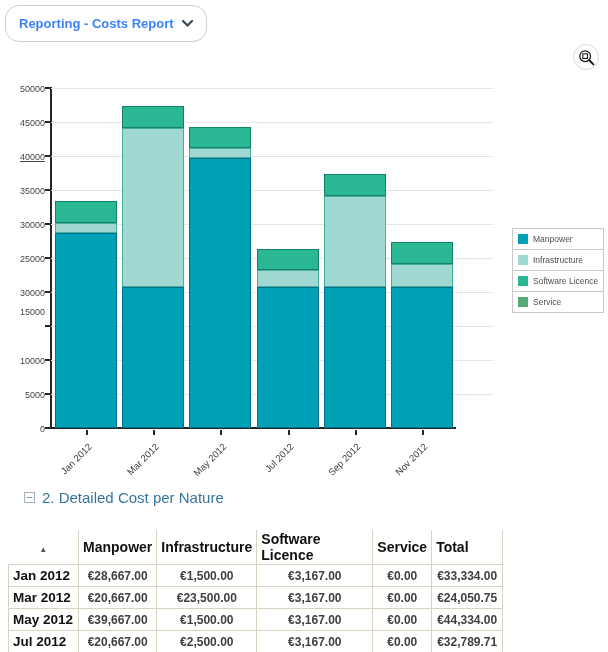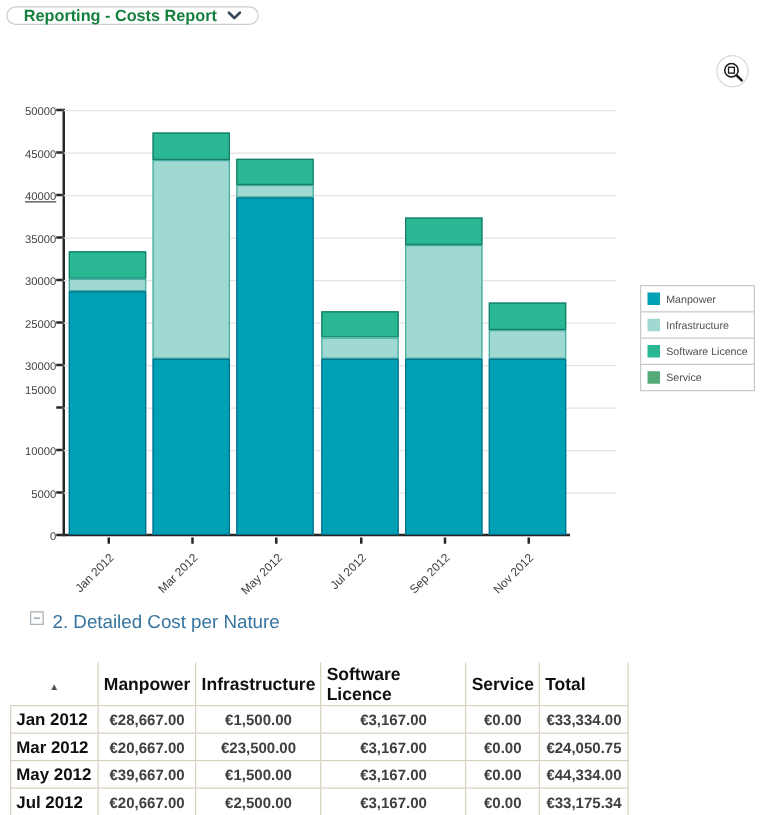--- a/index.html
+++ b/index.html
@@ -1,23 +1,23 @@
 <!DOCTYPE html>
 <html><head>
 <meta charset="utf-8">
 <style>
   html,body{margin:0;padding:0;background:#fff;}
   .page{position:relative;width:608px;height:652px;overflow:hidden;background:#fff;
         font-family:"Liberation Sans",sans-serif;}
 
   
-  .report-pill{position:absolute;left:5px;top:5px;height:15px;box-sizing:border-box;
+  .report-pill{position:absolute;left:5px;top:5px;height:37px;box-sizing:border-box;
     display:inline-flex;align-items:center;gap:8px;padding:0 13px;
     border:1px solid #c9ced4;border-radius:14px;background:#fff;
-    color:#15803d;font-size:13px;font-weight:700;cursor:pointer;white-space:nowrap;}
+    color:#3b82f6;font-size:13px;font-weight:700;cursor:pointer;white-space:nowrap;}
   .chev{width:11px;height:7px;flex:none;}
 
   
   .zoom-btn{position:absolute;top:44px;right:9px;width:26px;height:26px;box-sizing:border-box;
     border:1px solid #d9d9d9;border-radius:50%;background:#fff;
     display:flex;align-items:center;justify-content:center;cursor:pointer;}
 
   
   .chart{position:absolute;left:0;top:75px;width:608px;height:412px;}
   .plot{position:absolute;left:51px;top:13px;width:442px;height:340px;}
@@ -35,21 +35,21 @@
         transform:rotate(-45deg);transform-origin:100% 0;}
   .legend{position:absolute;left:512px;top:153px;border:1px solid #c9c9c9;background:#fff;
           display:inline-block;min-width:88px;}
   .legend-item{display:flex;align-items:center;gap:5px;padding:5px 5px;
                border-bottom:1px solid #c9c9c9;white-space:nowrap;}
   .legend-item:last-child{border-bottom:none;}
   .legend-swatch{width:10px;height:10px;flex:none;}
   .legend-label{font-size:8.5px;color:#4f4f4f;}
 
   
-  .section-head{position:absolute;left:8px;top:489px;display:flex;gap:7px;cursor:pointer;padding-left:16px;}
+  .section-head{position:absolute;left:8px;top:489px;display:flex;align-items:center;gap:7px;cursor:pointer;padding-left:16px;}
   .collapse-box{width:11px;height:11px;box-sizing:border-box;border:1px solid #a7b2ba;
                 background:#fdfdfd;position:relative;flex:none;}
   .collapse-box::after{content:"";position:absolute;left:2px;right:2px;top:4px;height:1px;background:#8a98a3;}
   .section-title{font-size:15px;color:#36749f;}
 
   
   .costs-table{position:absolute;left:8px;top:530px;border-collapse:collapse;table-layout:fixed;background:#fff;}
   .costs-table th{border:1px solid #d9d2c3;border-top:none;font-size:14px;font-weight:700;color:#101010;
                   text-align:left;padding:1px 4px;height:20px;overflow:hidden;}
   .costs-table th.sort-col{border-left:none;text-align:center;background:#fff;}
@@ -229,18 +229,18 @@
           <td>€3,167.00</td>
           <td>€0.00</td>
           <td>€44,334.00</td>
         </tr>
         <tr>
           <td class="row-label">Jul 2012</td>
           <td>€20,667.00</td>
           <td>€2,500.00</td>
           <td>€3,167.00</td>
           <td>€0.00</td>
-          <td>€33,175.34</td>
+          <td>€32,789.71</td>
         </tr>
       </tbody>
   </table>
 
 </div>
 
 </body></html>

